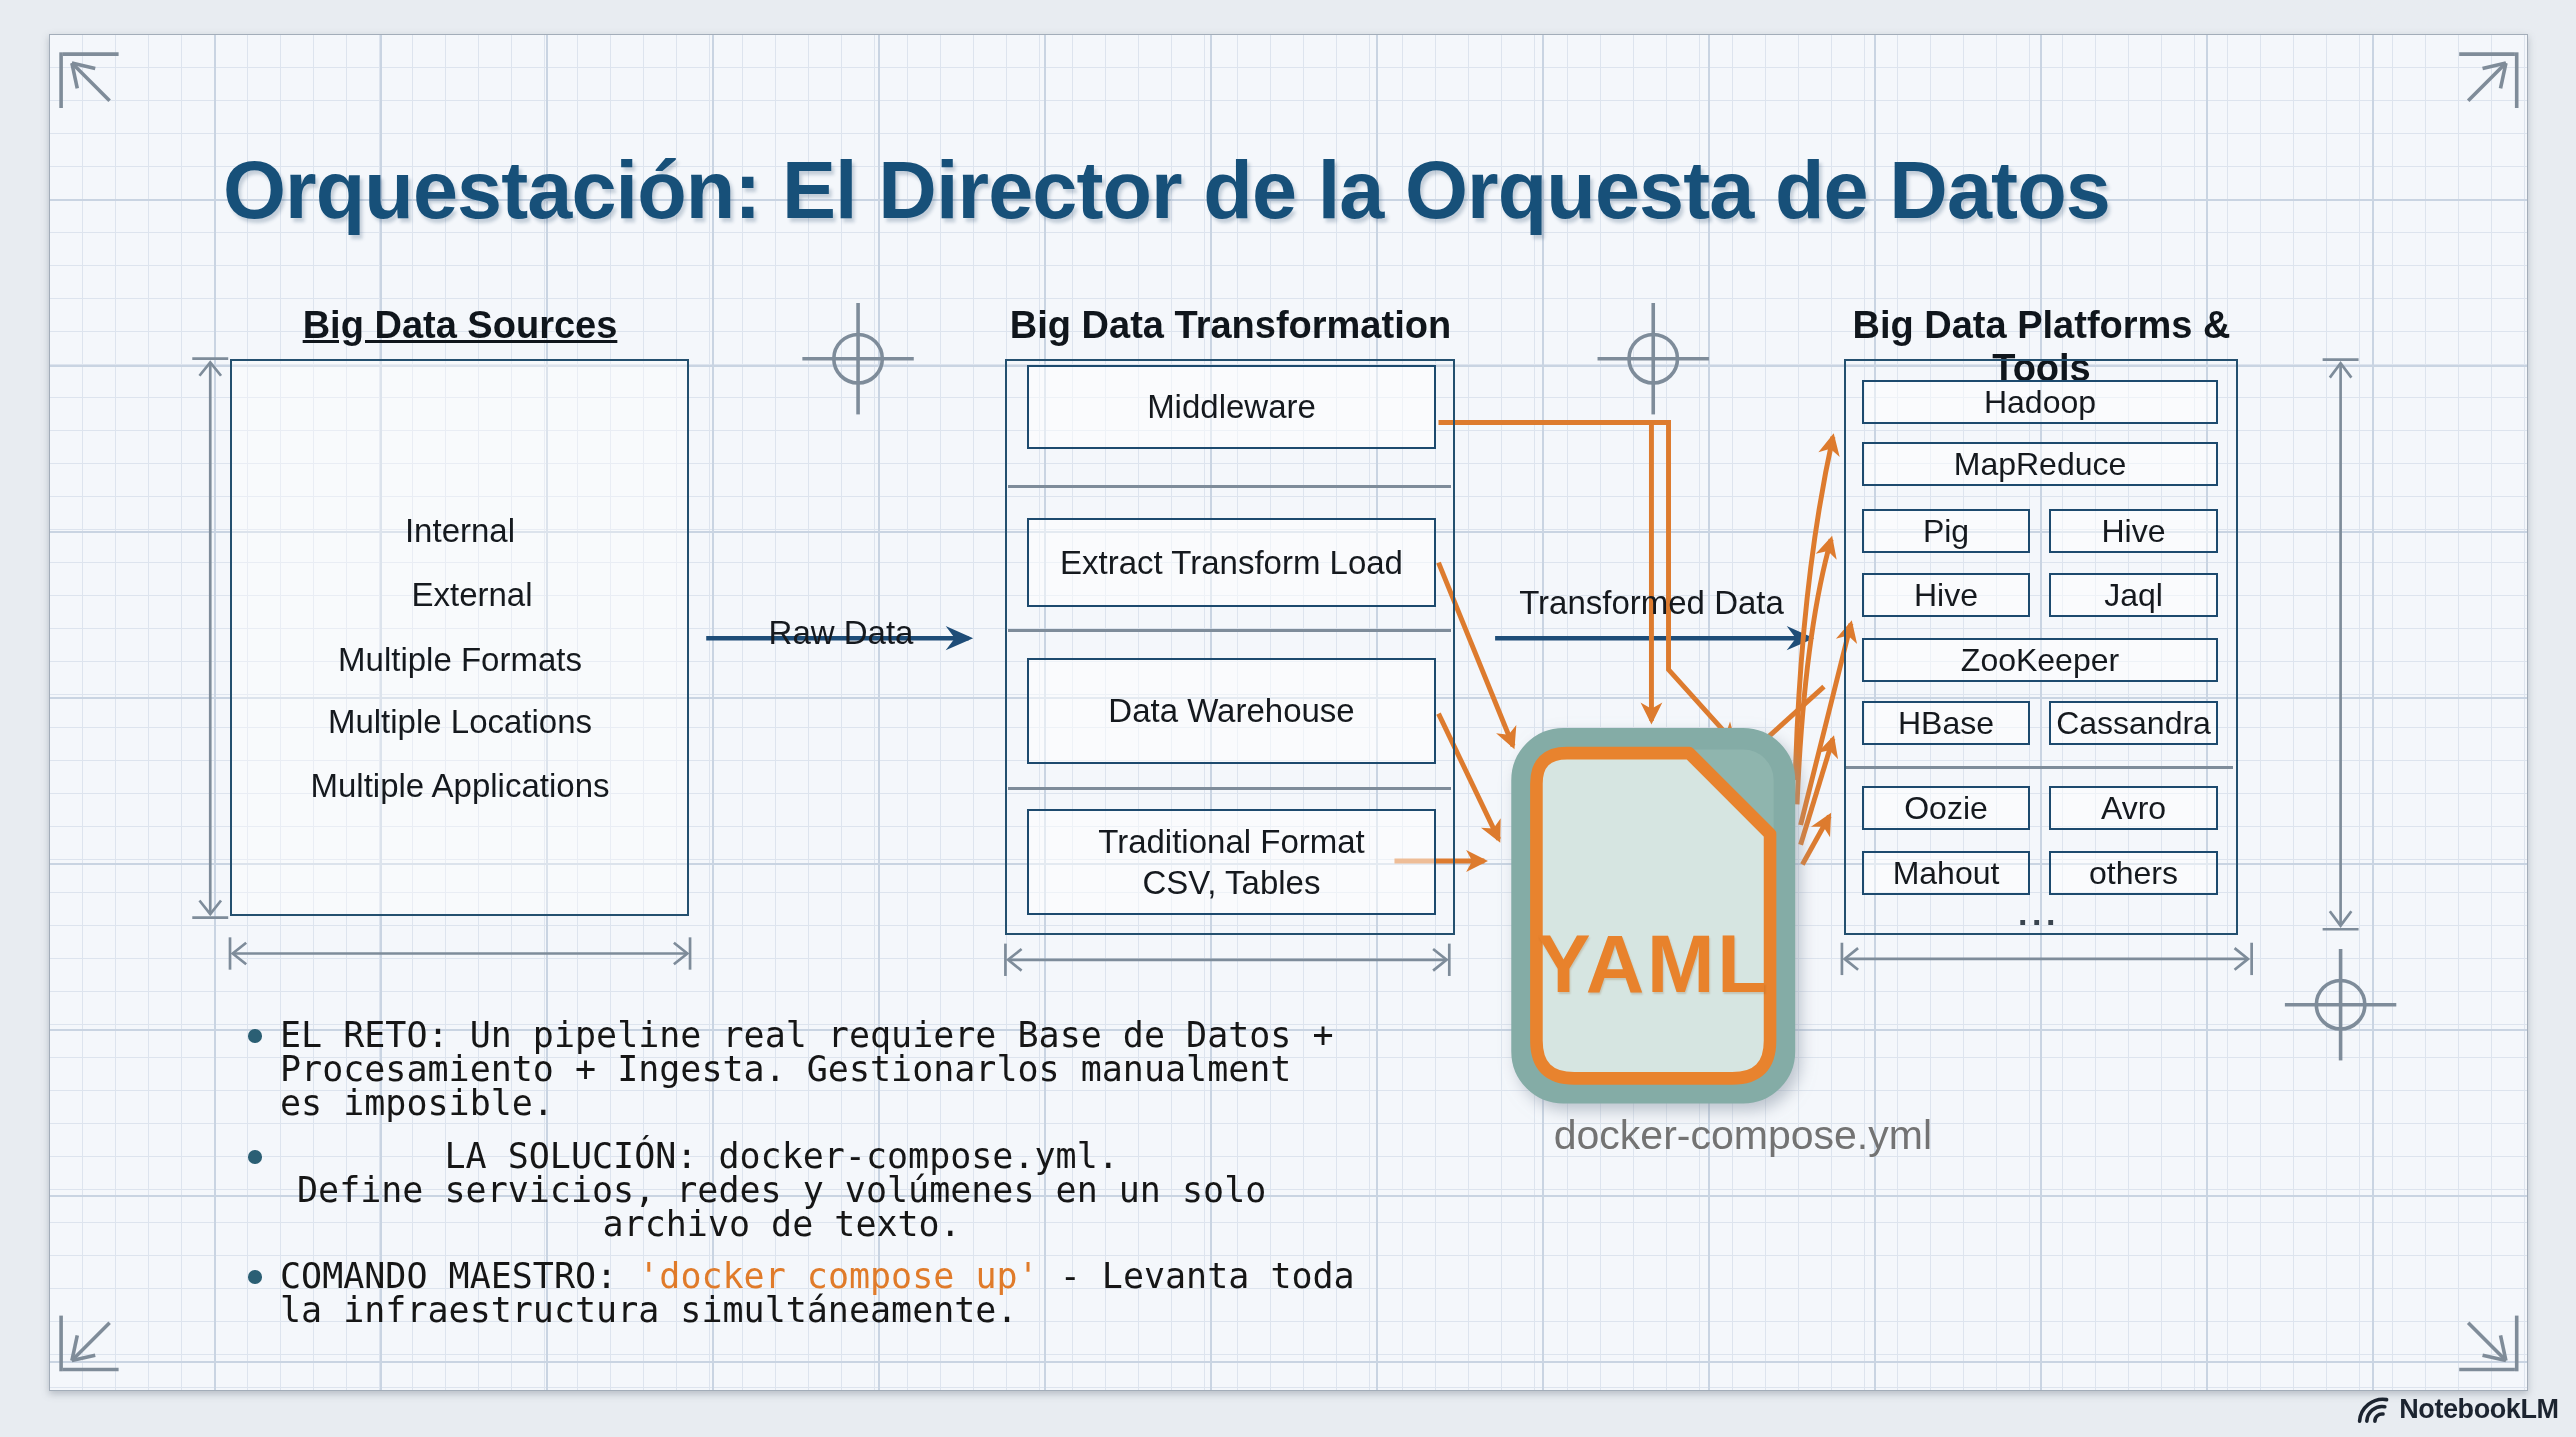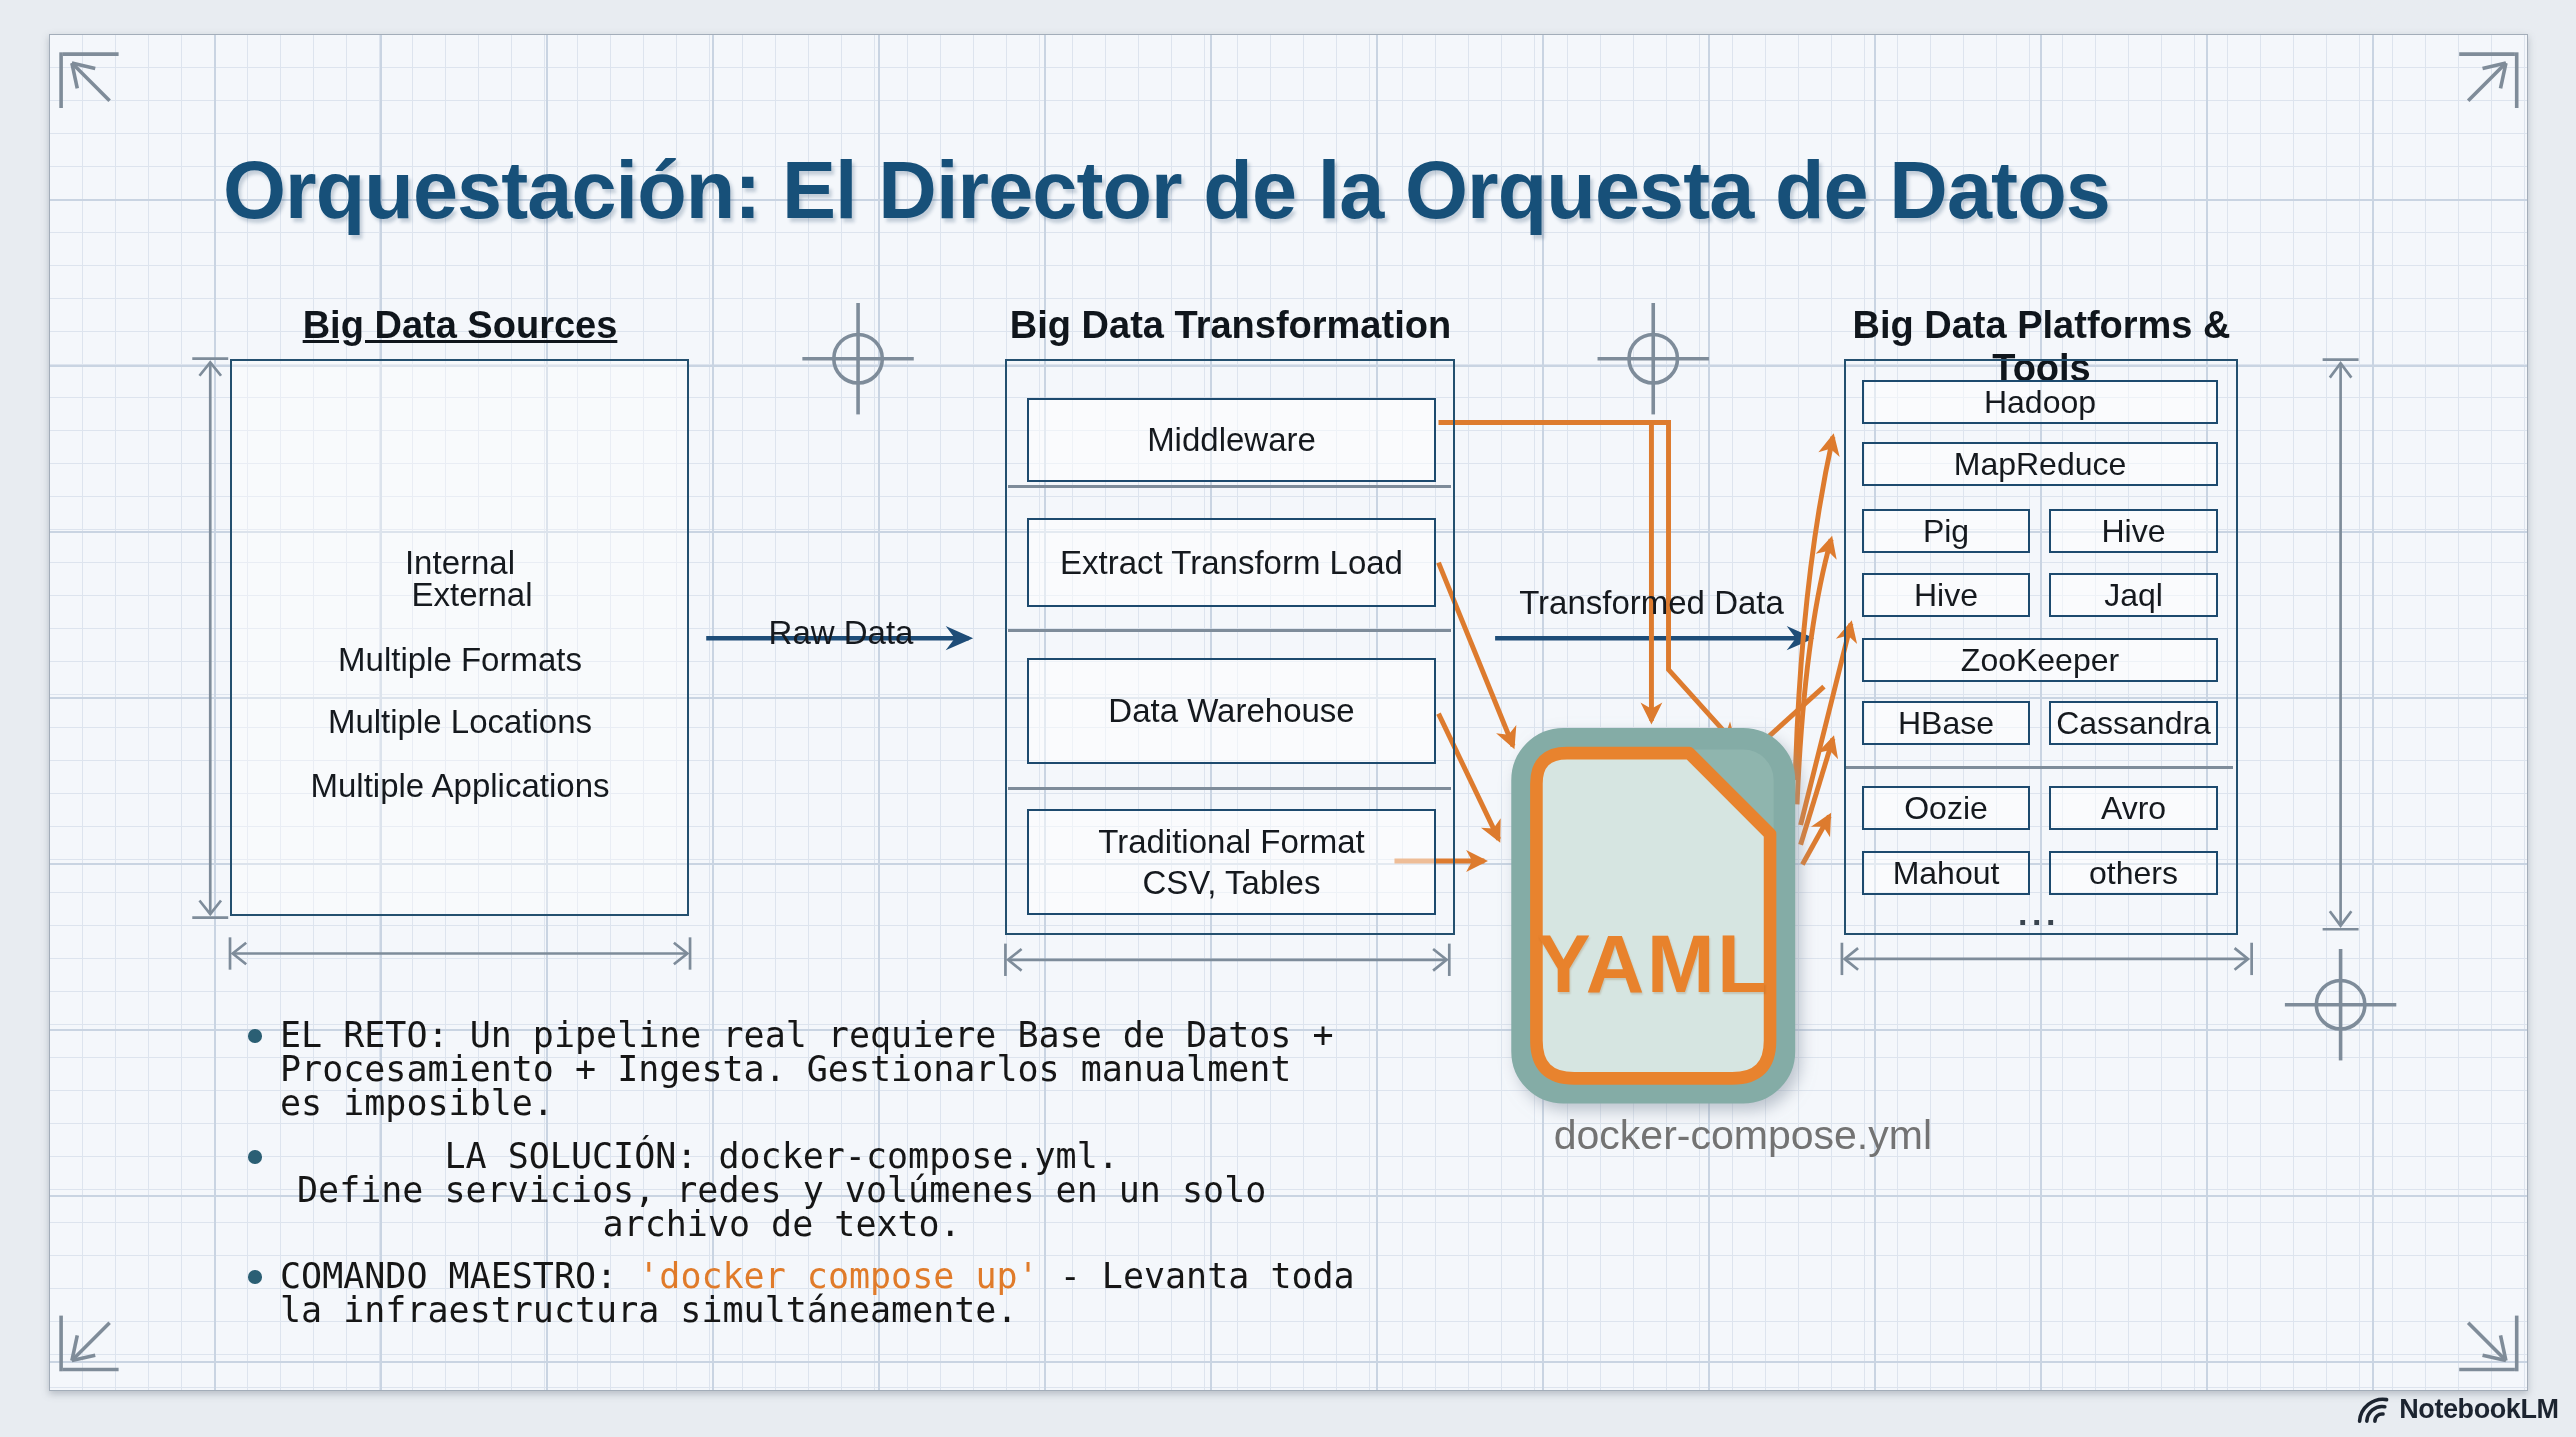--- a/index.html
+++ b/index.html
@@ -176,34 +176,34 @@
   </g>
 </svg>
 
 <div class="abs title">Orquestación: El Director de la Orquesta de Datos</div>
 
 <div class="abs colhead" style="left:230px;top:304px;width:460px;text-decoration:underline;">Big Data Sources</div>
 <div class="abs colhead" style="left:1005px;top:304px;width:451px;">Big Data Transformation</div>
 <div class="abs colhead" style="left:1817px;top:304px;width:449px;">Big Data Platforms &amp; Tools</div>
 
 <div class="abs box" style="left:230px;top:359px;width:455px;height:553px;background:rgba(255,255,255,.35);"></div>
-<div class="abs srcitem" style="top:512px;margin-top:32px;">Internal</div>
+<div class="abs srcitem" style="top:512px;">Internal</div>
 <div class="abs srcitem" style="top:576px;padding-left:12px;">External</div>
 <div class="abs srcitem" style="top:641px;">Multiple Formats</div>
 <div class="abs srcitem" style="top:703px;">Multiple Locations</div>
 <div class="abs srcitem" style="top:767px;">Multiple Applications</div>
 
 <div class="abs flowlabel" style="left:706px;top:586px;width:270px;margin-top:28px;">Raw Data</div>
 <div class="abs flowlabel" style="left:1472px;top:584px;width:359px;">Transformed Data</div>
 
 <div class="abs box" style="left:1005px;top:359px;width:446px;height:572px;"></div>
 <div class="abs divider" style="left:1008px;top:485px;width:443px;"></div>
 <div class="abs divider" style="left:1008px;top:629px;width:443px;"></div>
 <div class="abs divider" style="left:1008px;top:787px;width:443px;"></div>
-<div class="abs innerbox" style="left:1027px;top:398px;width:405px;height:80px;">
+<div class="abs innerbox" style="left:1027px;top:365px;width:405px;height:80px;">
     <span>Middleware</span>
   </div>
 <div class="abs innerbox" style="left:1027px;top:518px;width:405px;height:85px;">
     <span>Extract Transform Load</span>
   </div>
 <div class="abs innerbox" style="left:1027px;top:658px;width:405px;height:102px;">
     <span>Data Warehouse</span>
   </div>
 <div class="abs innerbox" style="left:1027px;top:809px;width:405px;height:102px;">
   <span>Traditional Format</span>

